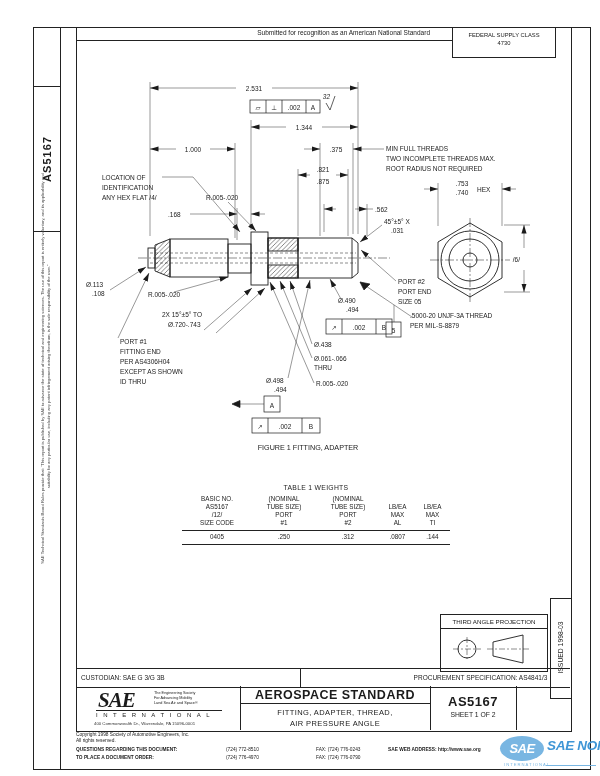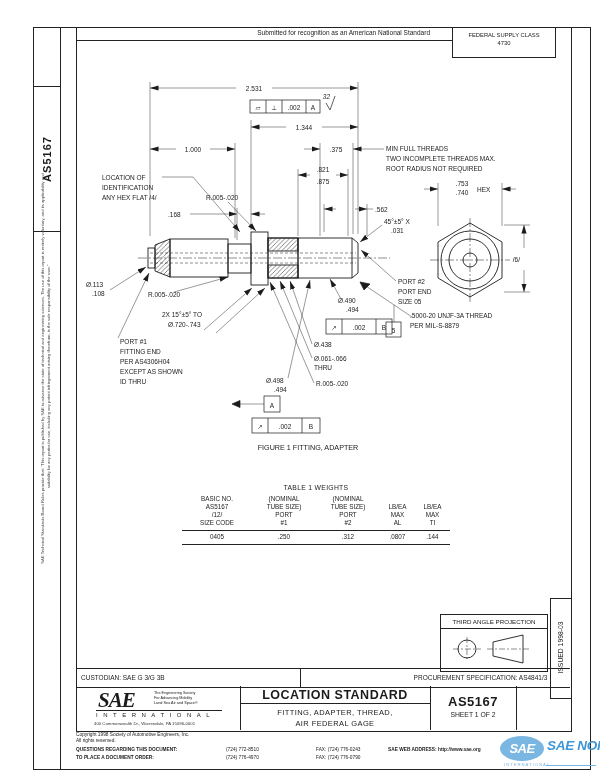--- a/index.html
+++ b/index.html
@@ -310,23 +310,23 @@
       <div class="abs" style="left:22px;top:2px;font-weight:900;font-style:italic;font-size:21px;letter-spacing:-1px;font-family:'Liberation Serif',serif;">SAE</div>
       <div class="abs" style="left:78px;top:5px;font-size:3.8px;line-height:4.8px;">
         <div>The Engineering Society</div>
         <div>For Advancing Mobility</div>
         <div>Land Sea Air and Space®</div>
       </div>
       <div class="abs" style="left:20px;top:24px;width:126px;border-top:1px solid #222;font-size:6px;letter-spacing:5.5px;padding-top:1px;">INTERNATIONAL</div>
       <div class="abs" style="left:18px;top:35px;font-size:4.3px;color:#333;">400 Commonwealth Dr., Warrendale, PA 15096-0001</div>
     </div>
     <div class="abs" style="left:164px;top:0;width:190px;height:44px;border-right:1px solid #222;">
-      <div class="tb-title" style="border-bottom:1px solid #222;padding:2px 0 1px 0;">LOCATION STANDARD</div>
+      <div class="tb-title" style="border-bottom:1px solid #222;padding:2px 0 1px 0;">AEROSPACE STANDARD</div>
       <div class="tb-sub" style="padding-top:4px;">FITTING, ADAPTER, THREAD,</div>
-      <div class="tb-sub" style="padding-top:2px;">AIR FEDERAL GAGE</div>
+      <div class="tb-sub" style="padding-top:2px;">AIR PRESSURE ANGLE</div>
     </div>
     <div class="abs" style="left:354px;top:0;width:86px;height:44px;border-right:1px solid #222;text-align:center;">
       <div style="font-weight:bold;font-size:13px;padding-top:8px;letter-spacing:.5px;">AS5167</div>
       <div style="font-size:6.8px;padding-top:2px;">SHEET 1 OF 2</div>
     </div>
     <div class="abs" style="left:440px;top:0;width:54px;height:44px;"></div>
   </div>
 
   <div class="abs" style="left:76px;top:732px;width:520px;font-size:4.8px;color:#222;">
     <div>Copyright 1998 Society of Automotive Engineers, Inc.</div>

